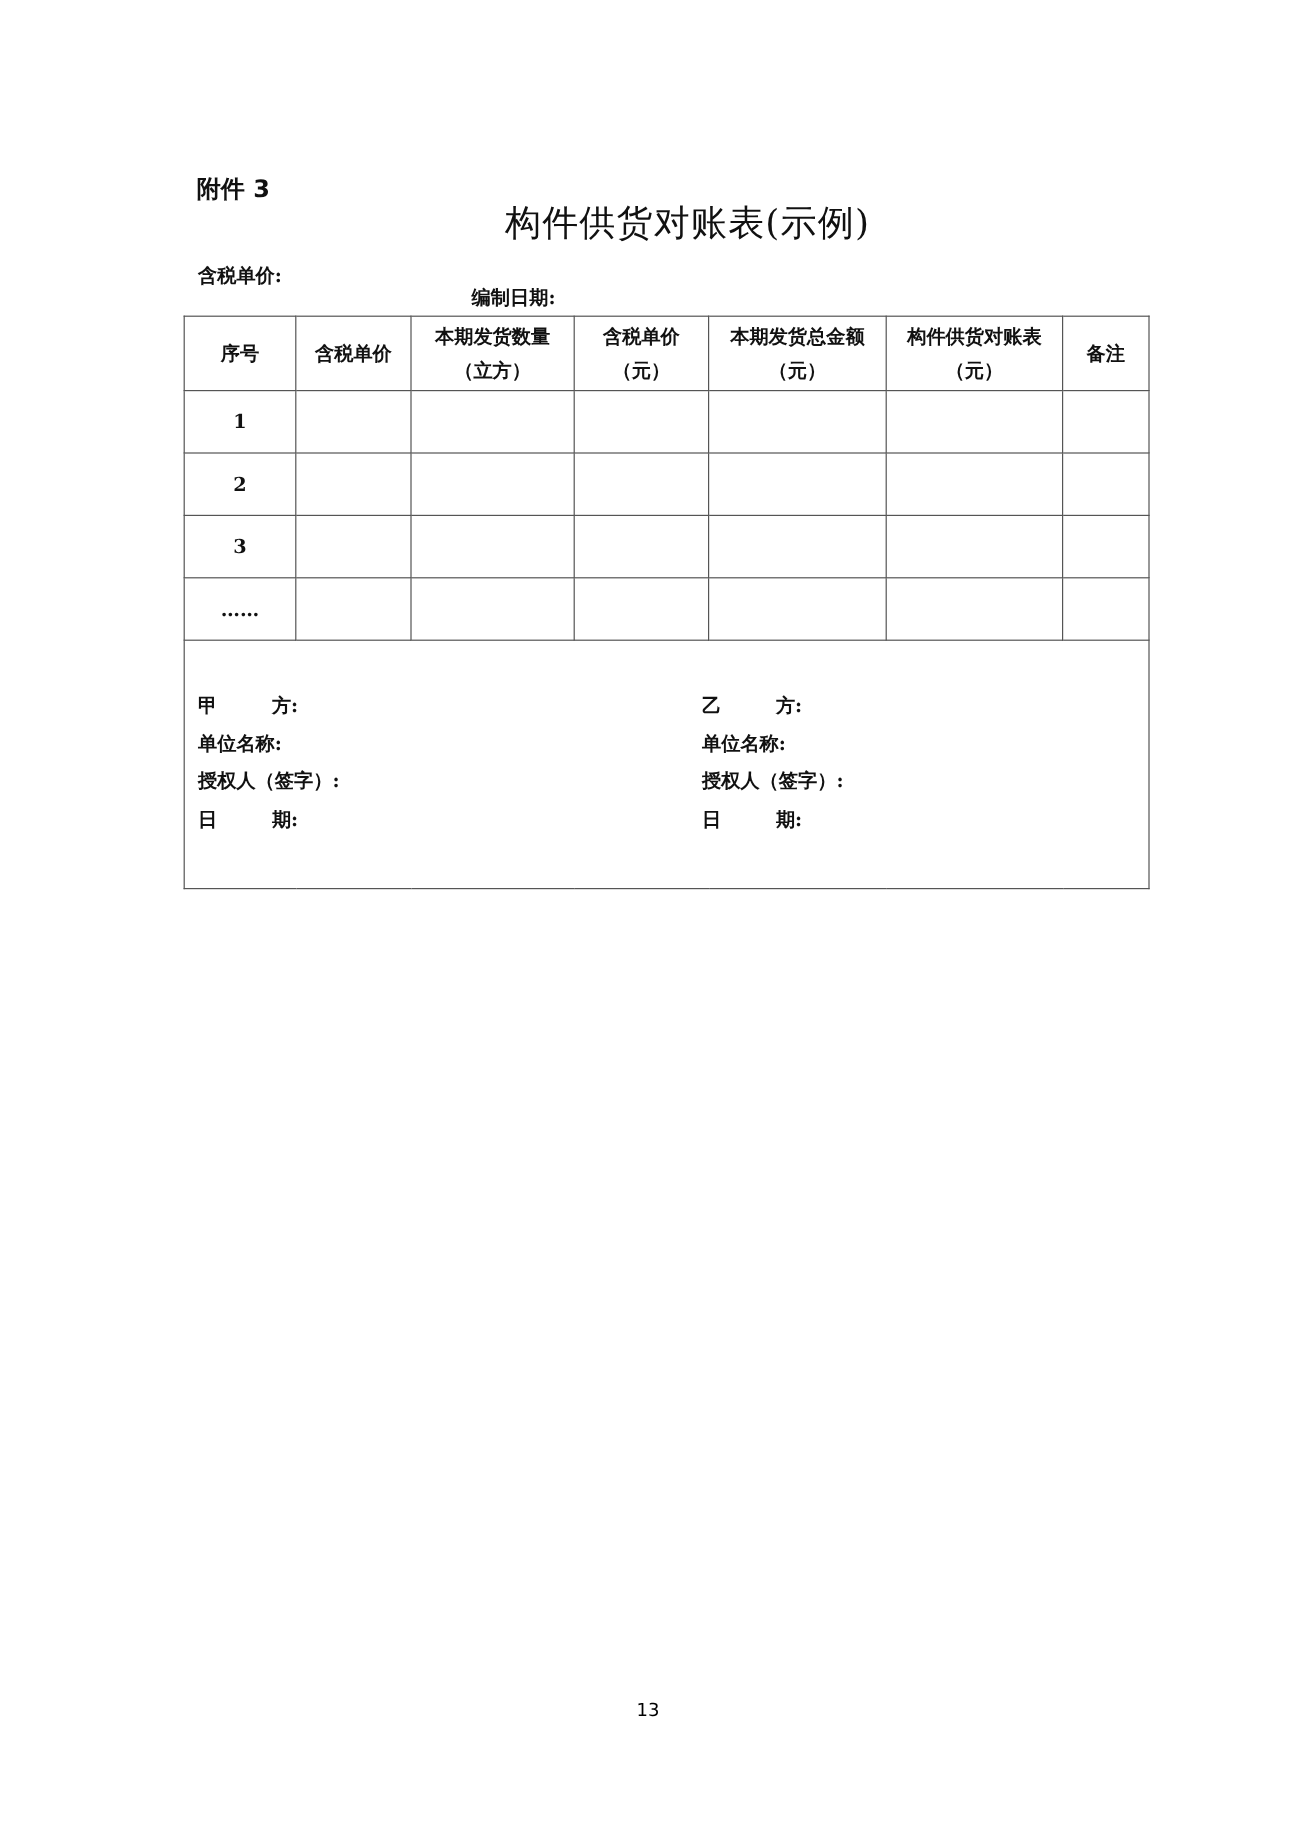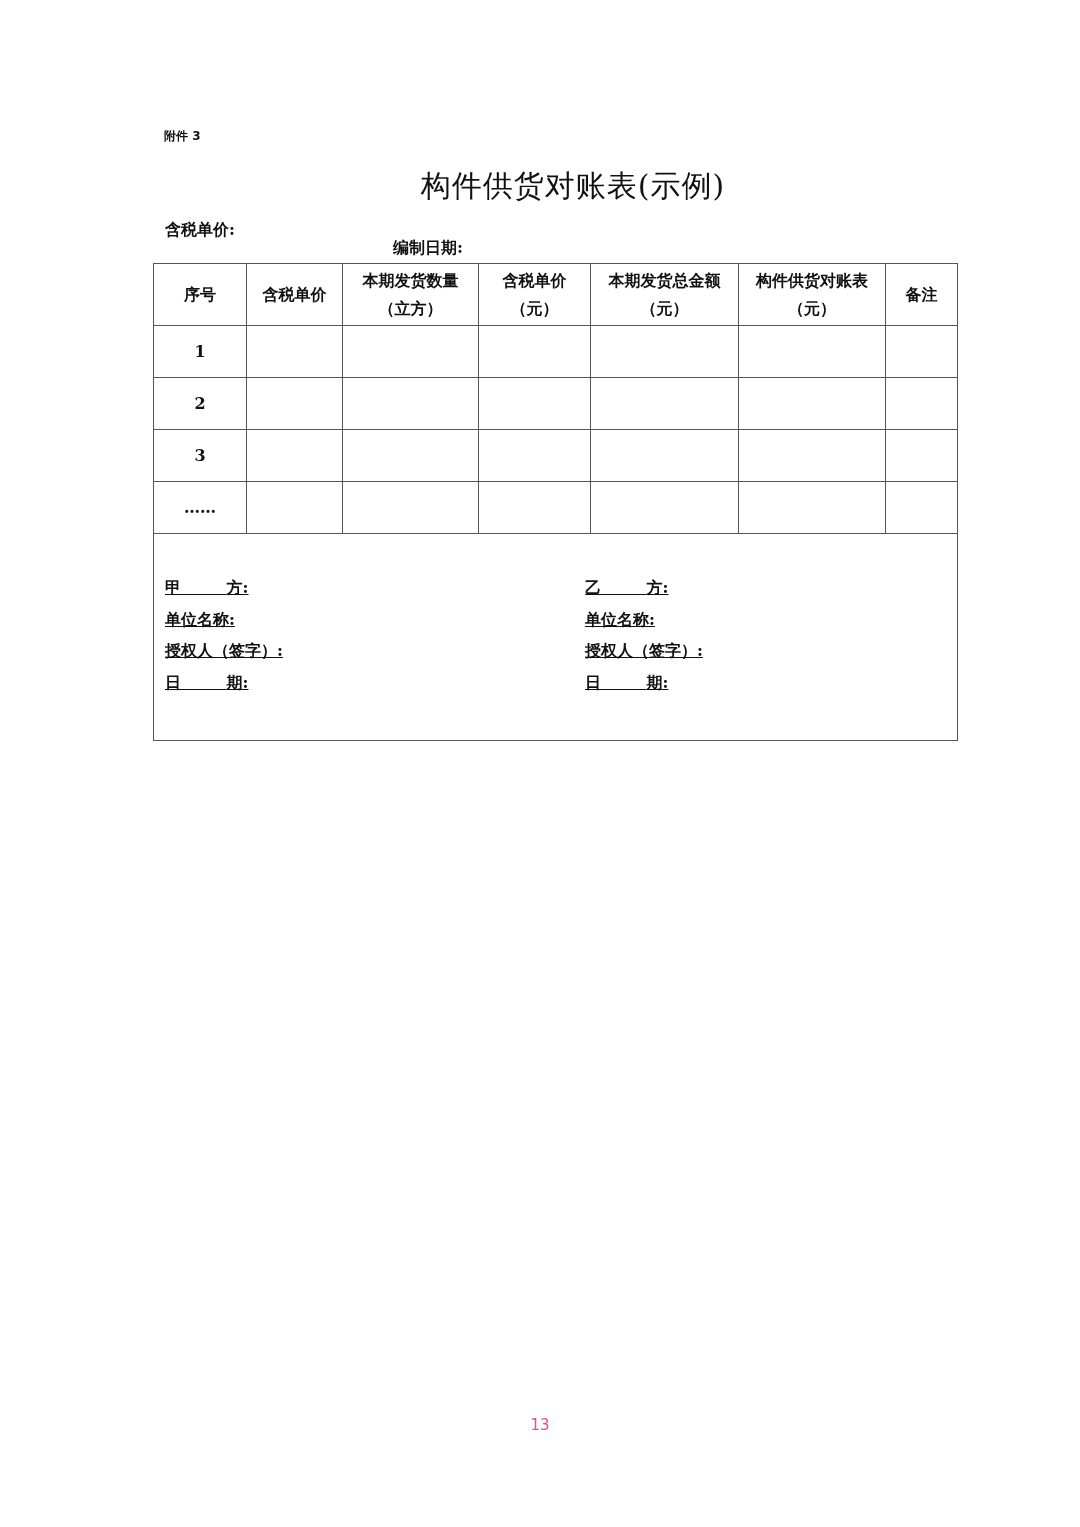--- a/index.html
+++ b/index.html
@@ -1,34 +1,34 @@
 <!DOCTYPE html>
 <html><head>
 <meta charset="utf-8">
 <style>
   html, body { margin: 0; padding: 0; background: #ffffff; }
   body { width: 1080px; height: 1527px; position: relative; font-family: "DejaVu Serif", "Liberation Serif", serif; color: #111; overflow: hidden; }
-  .attach { position: absolute; left: 164px; top: 128px; font-size: 12px; font-weight: bold; font-family: "DejaVu Sans", "Liberation Sans", sans-serif; }
+  .attach { position: absolute; left: 164px; top: 144px; font-size: 20px; font-weight: bold; font-family: "DejaVu Sans", "Liberation Sans", sans-serif; }
   .title { position: absolute; left: 0; width: 1146px; top: 166px; text-align: center; font-size: 30px; letter-spacing: 1px; }
   .meta { position: absolute; top: 220px; font-size: 16px; font-weight: bold; }
   .meta.proj { left: 165px; }
   .meta.date { left: 393px; margin-top: 18px; }
   table.recon { position: absolute; left: 153px; top: 263px; width: 804px; border-collapse: collapse; table-layout: fixed; }
   table.recon td, table.recon th { border: 1px solid #555; font-size: 16px; font-weight: bold; text-align: center; vertical-align: middle; padding: 0; }
   table.recon th { height: 61px; line-height: 28px; }
   table.recon td.row { height: 51px; }
   .note-cell { text-align: left !important; height: 50px; padding-left: 11px !important; }
   .blank { display: inline-block; border-bottom: 1px solid #111; height: 14px; vertical-align: baseline; }
   .sign-cell { height: 206px; text-align: left !important; vertical-align: top !important; position: relative; }
   .sign-col { position: absolute; top: 44px; }
   .sign-col.a { left: 11px; }
   .sign-col.b { left: 431px; }
-  .sign-line { height: 31.5px; font-size: 16px; font-weight: bold; text-decoration: underline; }
+  .sign-line { height: 31.5px; font-size: 16px; font-weight: bold; }
   .spaced { letter-spacing: 20px; }
-  .page-num { position: absolute; left: 0; width: 1080px; top: 1416px; text-align: center; font-size: 15px; color: #ec4899; font-family: "DejaVu Sans", "Liberation Sans", sans-serif; }
+  .page-num { position: absolute; left: 0; width: 1080px; top: 1416px; text-align: center; font-size: 15px; color: #000000; font-family: "DejaVu Sans", "Liberation Sans", sans-serif; }
 </style>
 </head>
 <body>
 
 <div class="attach">附件 3</div>
 <div class="title">构件供货对账表(示例)</div>
 <div class="meta proj">含税单价:</div>
 <div class="meta date">编制日期:</div>
 
 <table class="recon">

